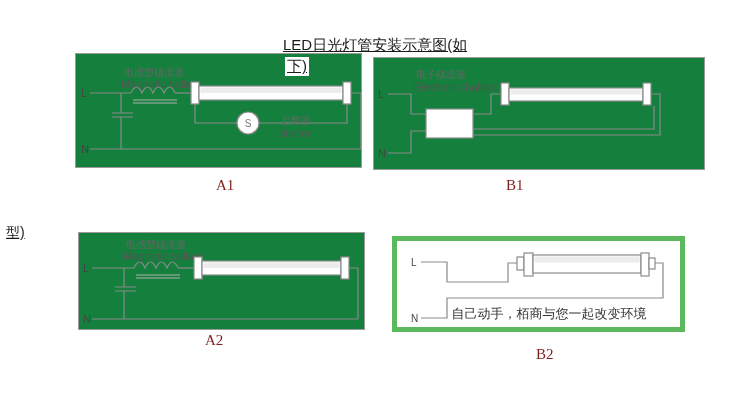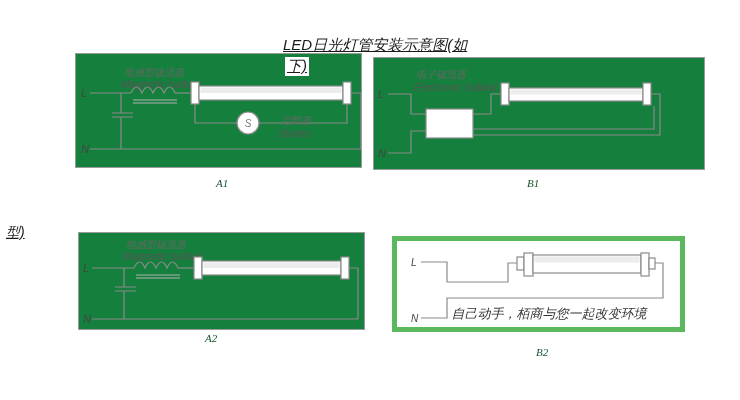--- a/index.html
+++ b/index.html
@@ -1,24 +1,24 @@
 <!DOCTYPE html>
 <html><head>
 <meta charset="utf-8">
 <style>
   html,body{margin:0;padding:0;background:#fff;}
   #page{position:relative;width:740px;height:400px;background:#ffffff;overflow:hidden;
-        font-family:"Liberation Sans","DejaVu Sans",sans-serif;color:#1a1a1a;font-style:italic;}
+        font-family:"Liberation Sans","DejaVu Sans",sans-serif;color:#1a1a1a;}
   .abs{position:absolute;}
   .doc-title{font-size:15px;color:#1a1a1a;text-decoration:underline;white-space:nowrap;}
   .title2{background:#fff;z-index:6;padding:0 2px;}
   .note{font-size:14px;color:#1a1a1a;text-decoration:underline;white-space:nowrap;z-index:5;}
   .diagram-box{border:1px solid #9a9a9a;background:#15803d;box-sizing:border-box;}
   .b2-box{border:5px solid #5cb85c;background:#fff;box-sizing:border-box;z-index:2;}
-  .fig-label{font-family:"Liberation Serif","DejaVu Serif",serif;font-size:11px;color:#14532d;white-space:nowrap;}
+  .fig-label{font-family:"Liberation Serif","DejaVu Serif",serif;font-size:15px;color:#7f1d1d;white-space:nowrap;}
   svg{display:block;}
   svg text{font-family:"Liberation Sans","DejaVu Sans",sans-serif;}
   .cn{font-size:10px;fill:#666;}
   .en{fill:#555;font-size:11px;}
   .ln{fill:#444;font-size:11px;}
   .wire{stroke:#8a8a8a;stroke-width:1.2;fill:none;}
   .thin{stroke:#b0b0b0;stroke-width:1.1;fill:none;}
   .part{stroke:#8a8a8a;stroke-width:1.2;fill:#ffffff;}
   .tubefill{fill:#ececec;stroke:none;}
   .slogan{font-size:13px;fill:#333;}
@@ -88,21 +88,21 @@
       <g>
         <rect x="127" y="25" width="8" height="22" class="part"></rect>
         <rect x="135" y="30" width="134" height="13" class="part"></rect>
         <rect x="136.5" y="31.5" width="131" height="5" class="tubefill"></rect>
         <rect x="269" y="25" width="8" height="22" class="part"></rect>
       </g>
     </svg>
   </div>
 
   <div class="abs fig-label" style="left:216px;top:177px;">A1</div>
-  <div class="abs fig-label" style="left:527px;top:177px;">B1</div>
+  <div class="abs fig-label" style="left:506px;top:177px;">B1</div>
 
   <div class="abs note" style="left:6px;top:224px;">型)</div>
 
   <div class="abs diagram-box" style="left:78px;top:232px;width:287px;height:98px;">
     <svg width="285" height="96" viewBox="0 0 285 96">
       <text x="47" y="15" class="cn">电感型镇流器</text>
       <text x="44" y="27" class="en">Magnetic ballast</text>
       <text x="4" y="39" class="ln">L</text>
       <text x="4" y="90" class="ln">N</text>
       <path class="wire" d="M13 35 H55"></path>

